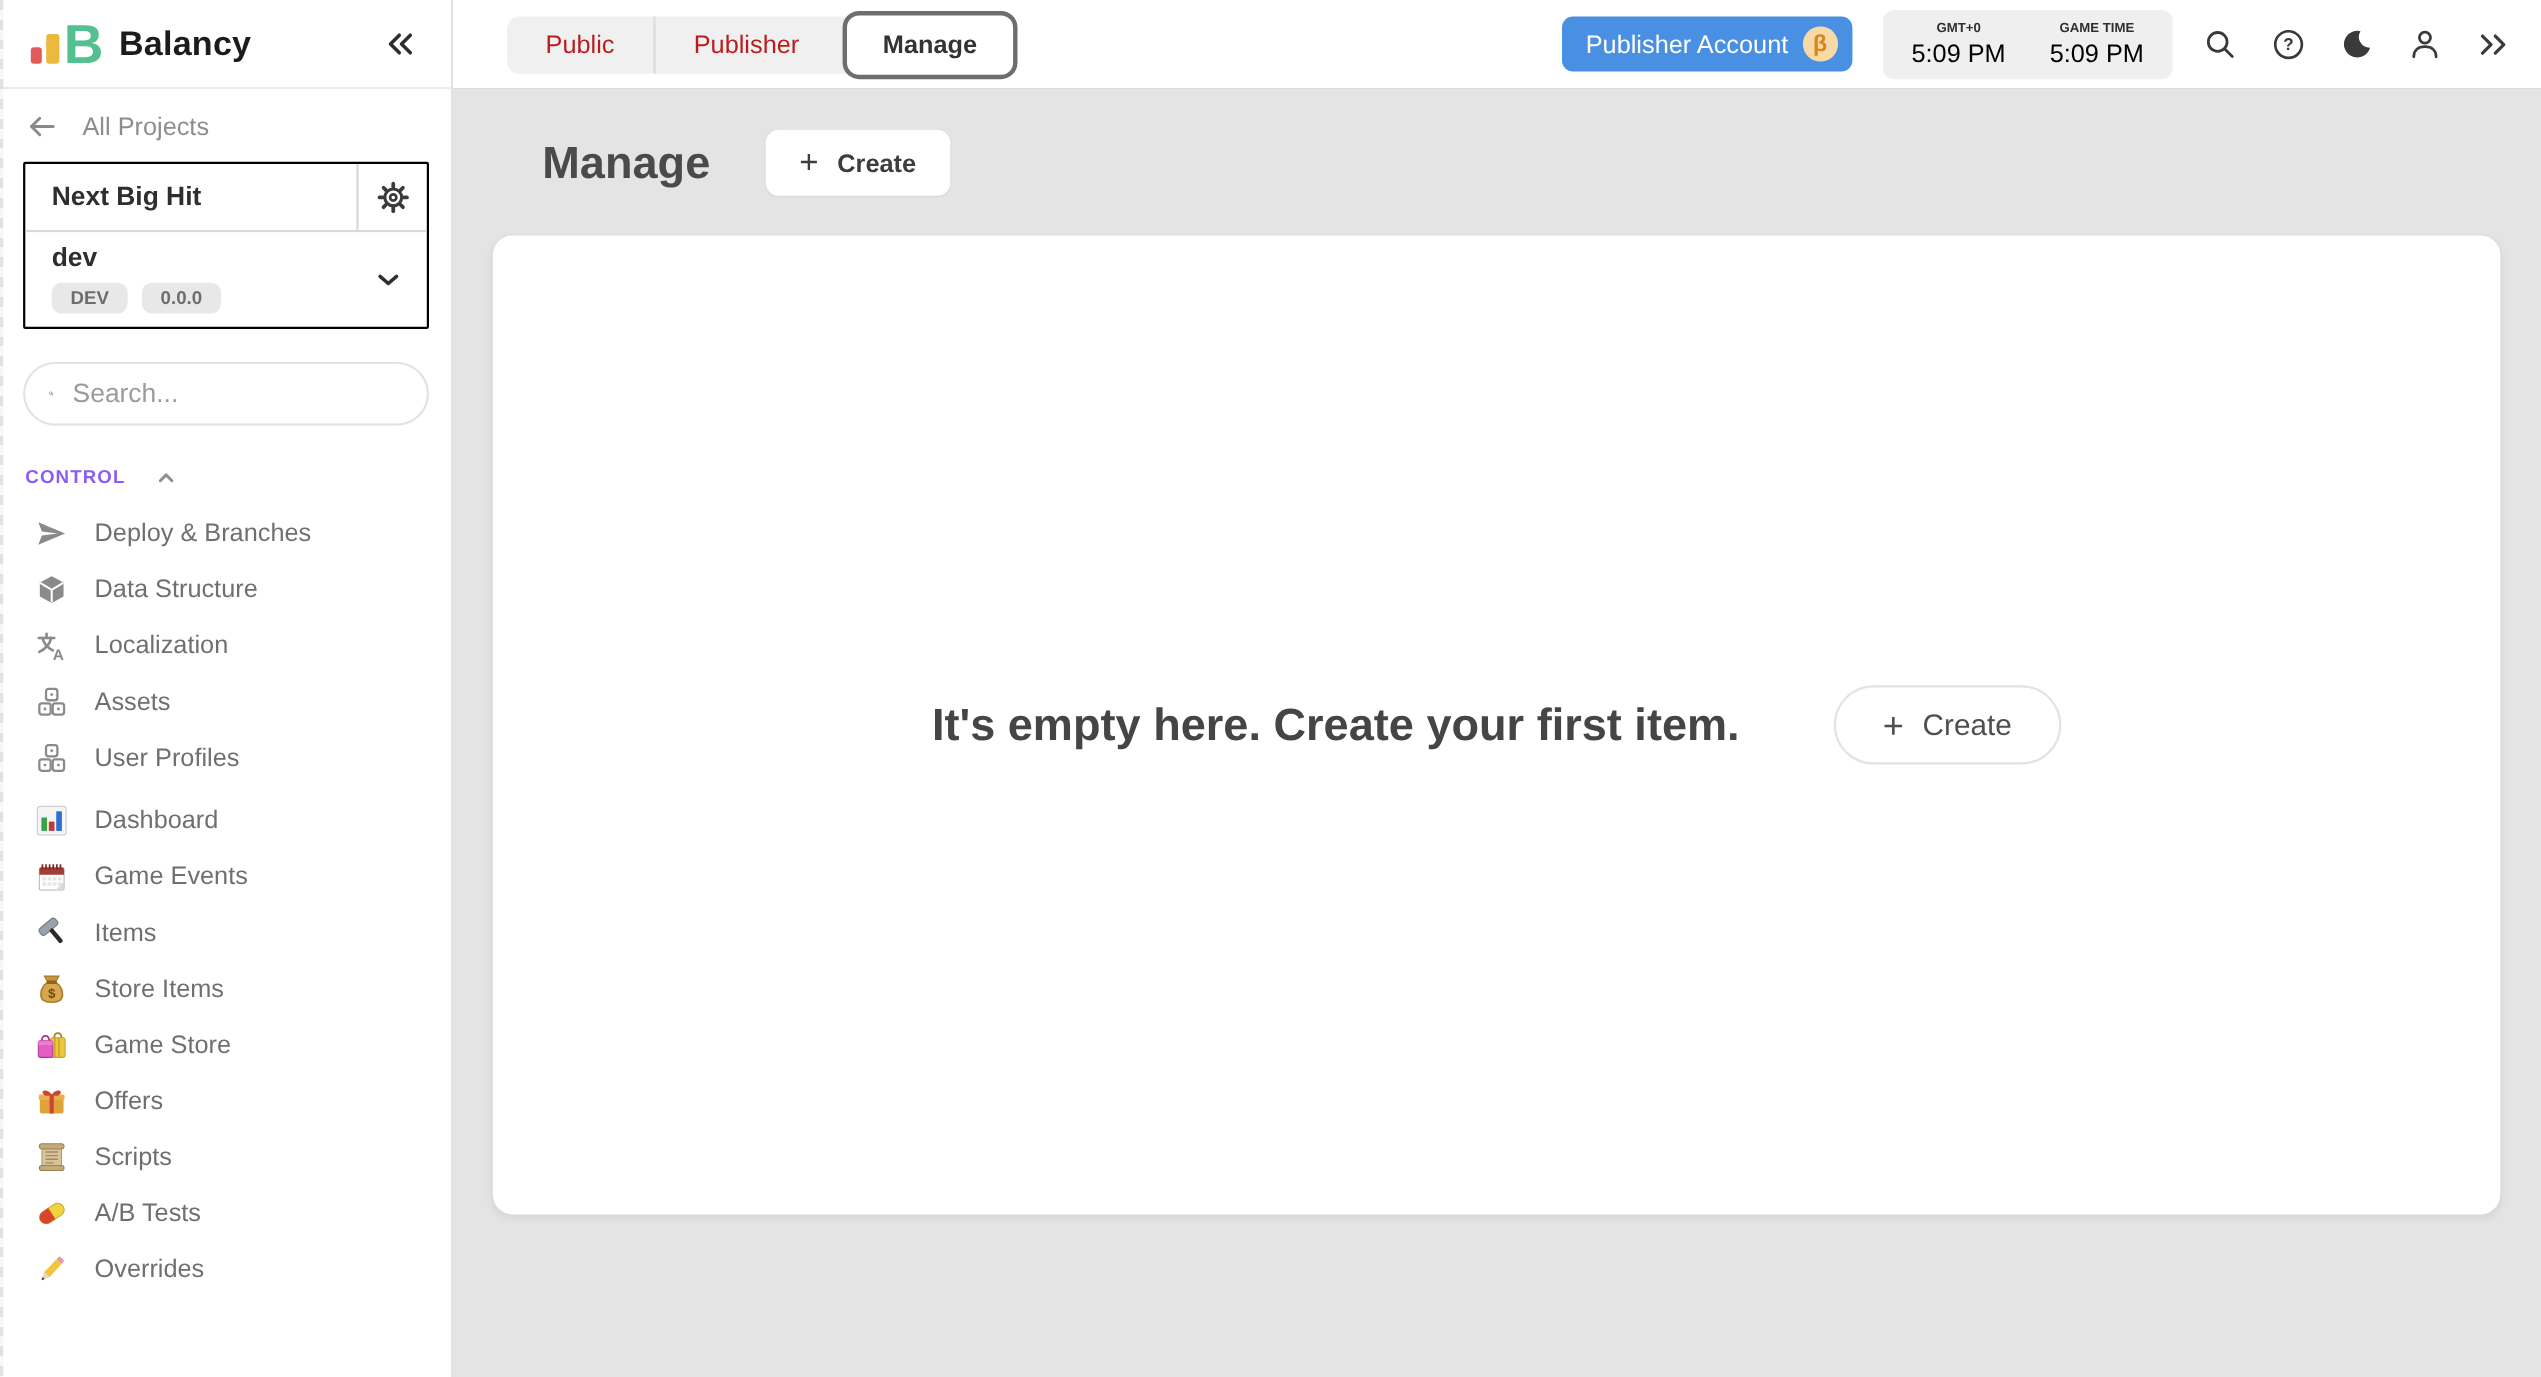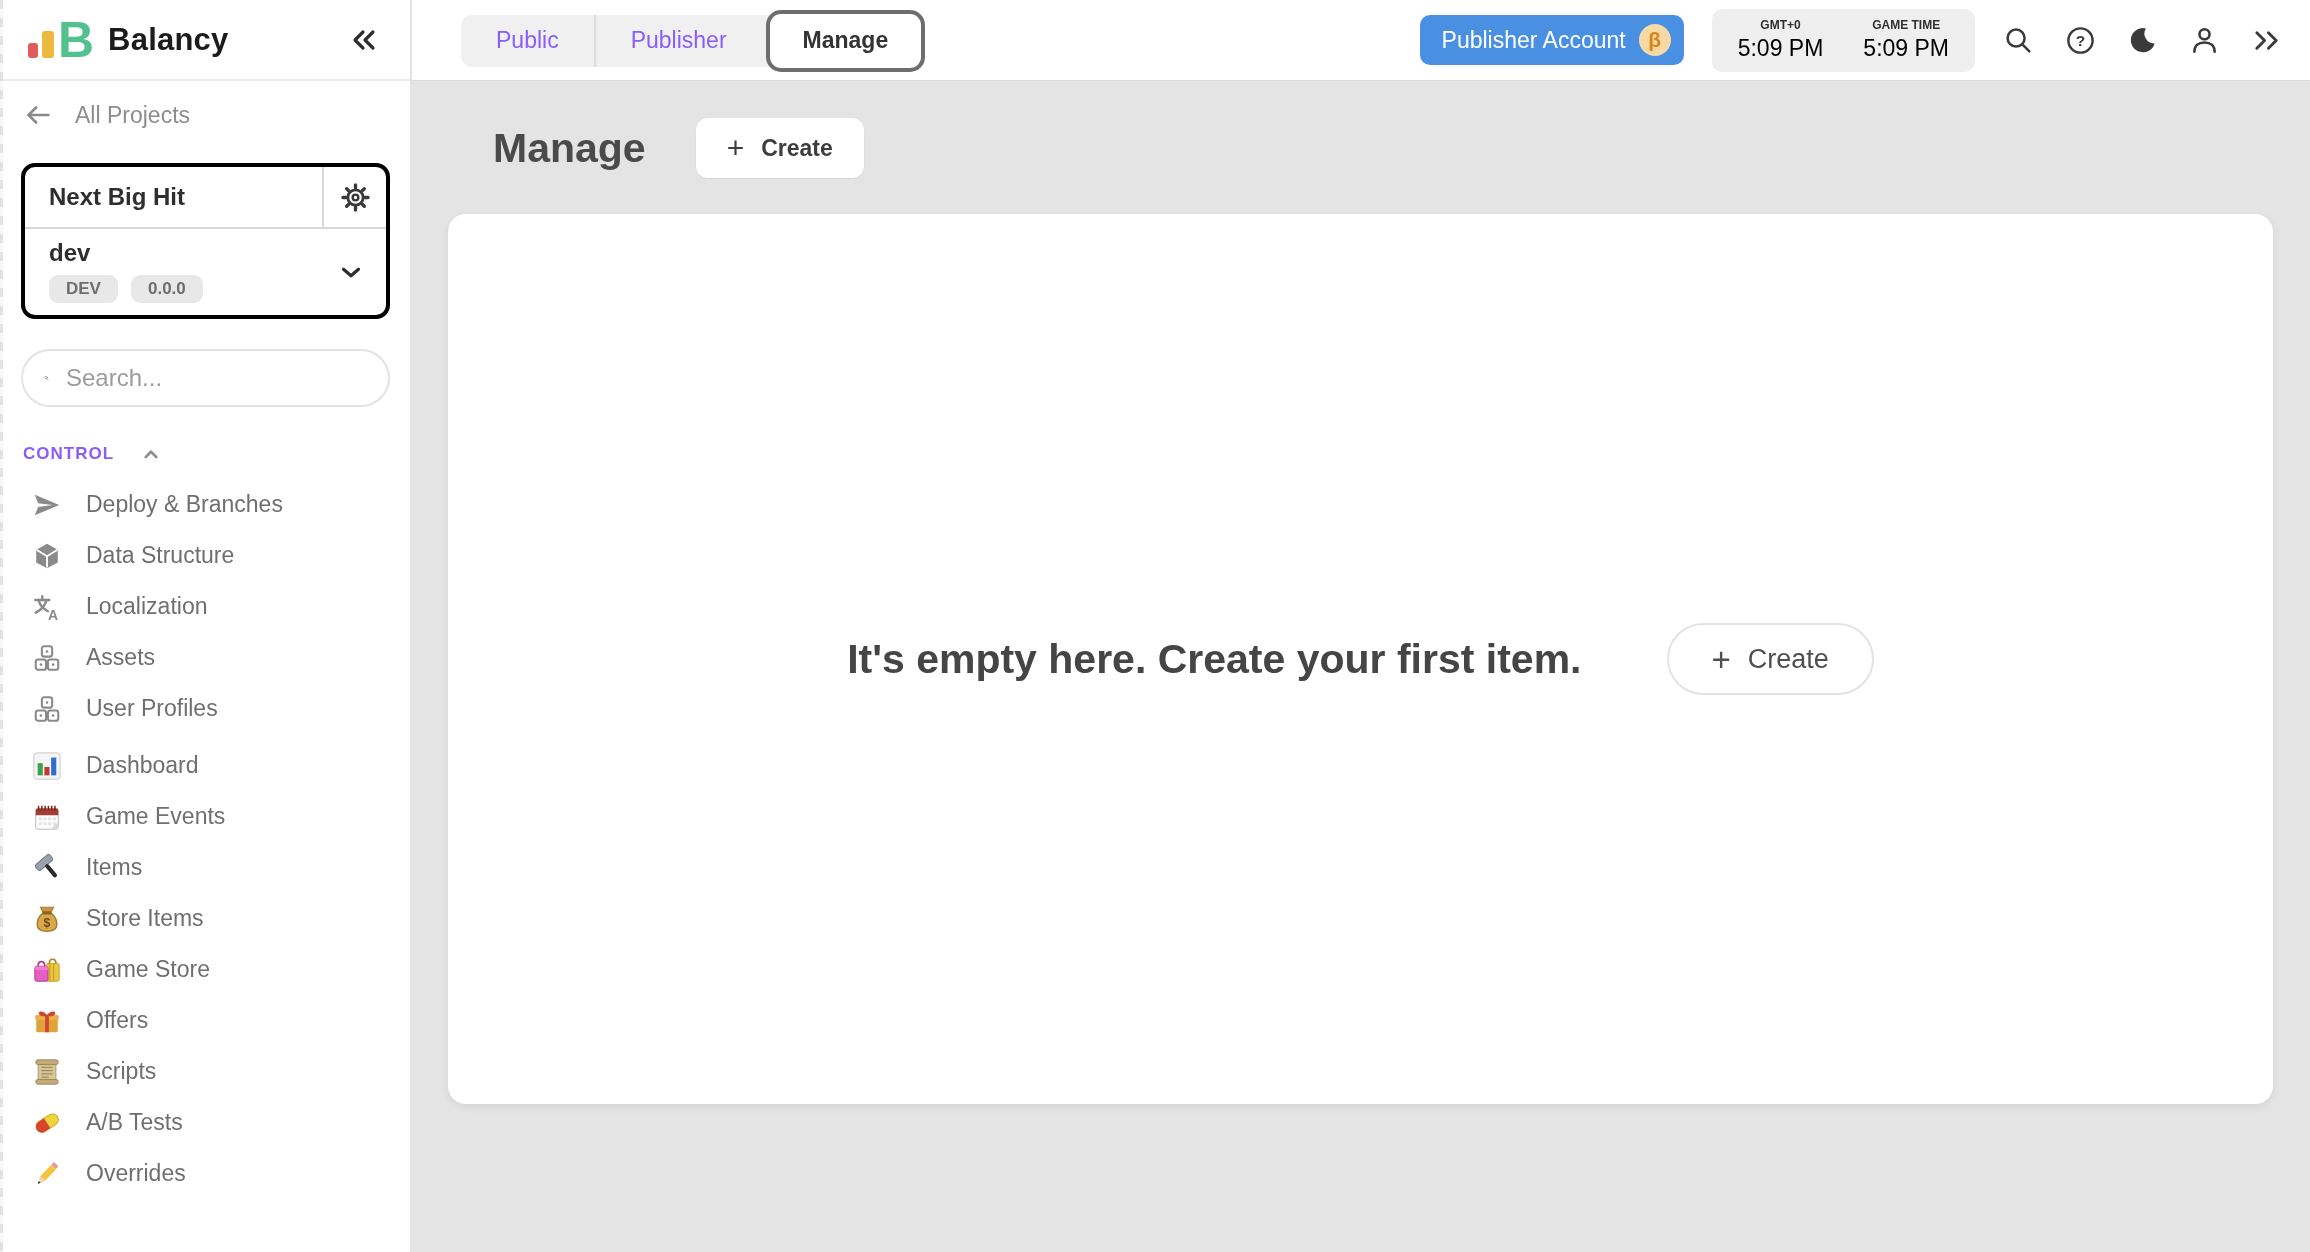--- a/index.html
+++ b/index.html
@@ -18,21 +18,21 @@
     border-bottom:2px solid #ebebeb;}
   .logo{display:flex;align-items:flex-end;gap:4px;}
   .logo .bar-red{width:10px;height:15px;border-radius:3px;background:#e15b5b;}
   .logo .bar-yellow{width:12px;height:27px;border-radius:3px;background:#eab93e;}
   .logo .logo-b{font-size:50px;line-height:.72;font-weight:800;color:#52c18f;letter-spacing:-2px;}
   .app-title{font-size:31px;font-weight:700;color:#1c1c1c;margin-left:16px;letter-spacing:.2px;}
   .collapse-btn{margin-left:auto;display:flex;align-items:center;cursor:pointer;}
   .sidebar-body{padding:14px 20px 0 21px;}
   .back-row{display:flex;align-items:center;gap:22px;height:40px;padding-left:2px;cursor:pointer;}
   .back-row .back-label{font-size:23px;color:#8d8d8d;}
-  .project-card{margin-top:28px;border:4px solid #000000;border-radius:14px;background:#fff;overflow:hidden;}
+  .project-card{margin-top:12px;border:2px solid #000000;border-radius:2px;background:#fff;overflow:hidden;}
   .project-top{display:flex;align-items:stretch;height:62px;border-bottom:2px solid #d8d8d8;}
   .project-name{flex:1;display:flex;align-items:center;padding-left:24px;font-size:24px;
     font-weight:700;color:#2e2e2e;cursor:pointer;}
   .project-gear{width:64px;border-left:2px solid #d8d8d8;display:flex;align-items:center;
     justify-content:center;cursor:pointer;}
   .env-row{position:relative;padding:10px 70px 12px 24px;cursor:pointer;}
   .env-name{font-size:24px;font-weight:700;color:#2e2e2e;}
   .env-badges{display:flex;gap:13px;margin-top:8px;}
   .badge{background:#e8e8e8;color:#6d6d6d;font-weight:700;font-size:17px;
     padding:4px 17px;border-radius:9px;}
@@ -54,21 +54,21 @@
   
   .topbar{position:absolute;left:412px;top:0;right:0;height:81px;background:#fff;
     border-bottom:1px solid #dcdcdc;display:flex;align-items:center;padding-left:50px;}
   .breadcrumb{display:flex;align-items:center;gap:10px;font-size:23px;}
   .crumb-parent{color:#9a9a9a;cursor:pointer;}
   .crumb-sep{color:#555;}
   .crumb-current{color:#3a3a3a;font-weight:600;}
   .tabs-wrap{position:absolute;left:461px;top:0;height:81px;display:flex;align-items:center;}
   .tab-group{display:flex;align-items:stretch;height:52px;background:#f0f0f0;
     border-radius:11px;padding-right:20px;}
-  .tab{display:flex;align-items:center;padding:0 35px;font-size:23px;color:#8b5cf6;cursor:pointer;}
+  .tab{display:flex;align-items:center;padding:0 35px;font-size:23px;color:#b91c1c;cursor:pointer;}
   .tab + .tab{border-left:2px solid #dcdcdc;}
   .tab-active{height:62px;align-self:center;margin-left:-16px;background:#fff;
     border:4px solid #6e6e6e;border-radius:15px;display:flex;align-items:center;
     padding:0 33px;font-size:23px;font-weight:700;color:#333;cursor:pointer;position:relative;}
   .topbar-right{margin-left:auto;display:flex;align-items:center;gap:28px;padding-right:28px;}
   .pub-btn{display:flex;align-items:center;gap:13px;background:#4a90e2;border:none;
     border-radius:10px;height:50px;padding:0 13px 0 22px;color:#fff;font-size:23px;
     font-family:inherit;cursor:pointer;}
   .beta-badge{width:32px;height:32px;border-radius:50%;background:#f6d9a4;color:#d8861c;
     font-weight:700;font-size:21px;display:flex;align-items:center;justify-content:center;}

